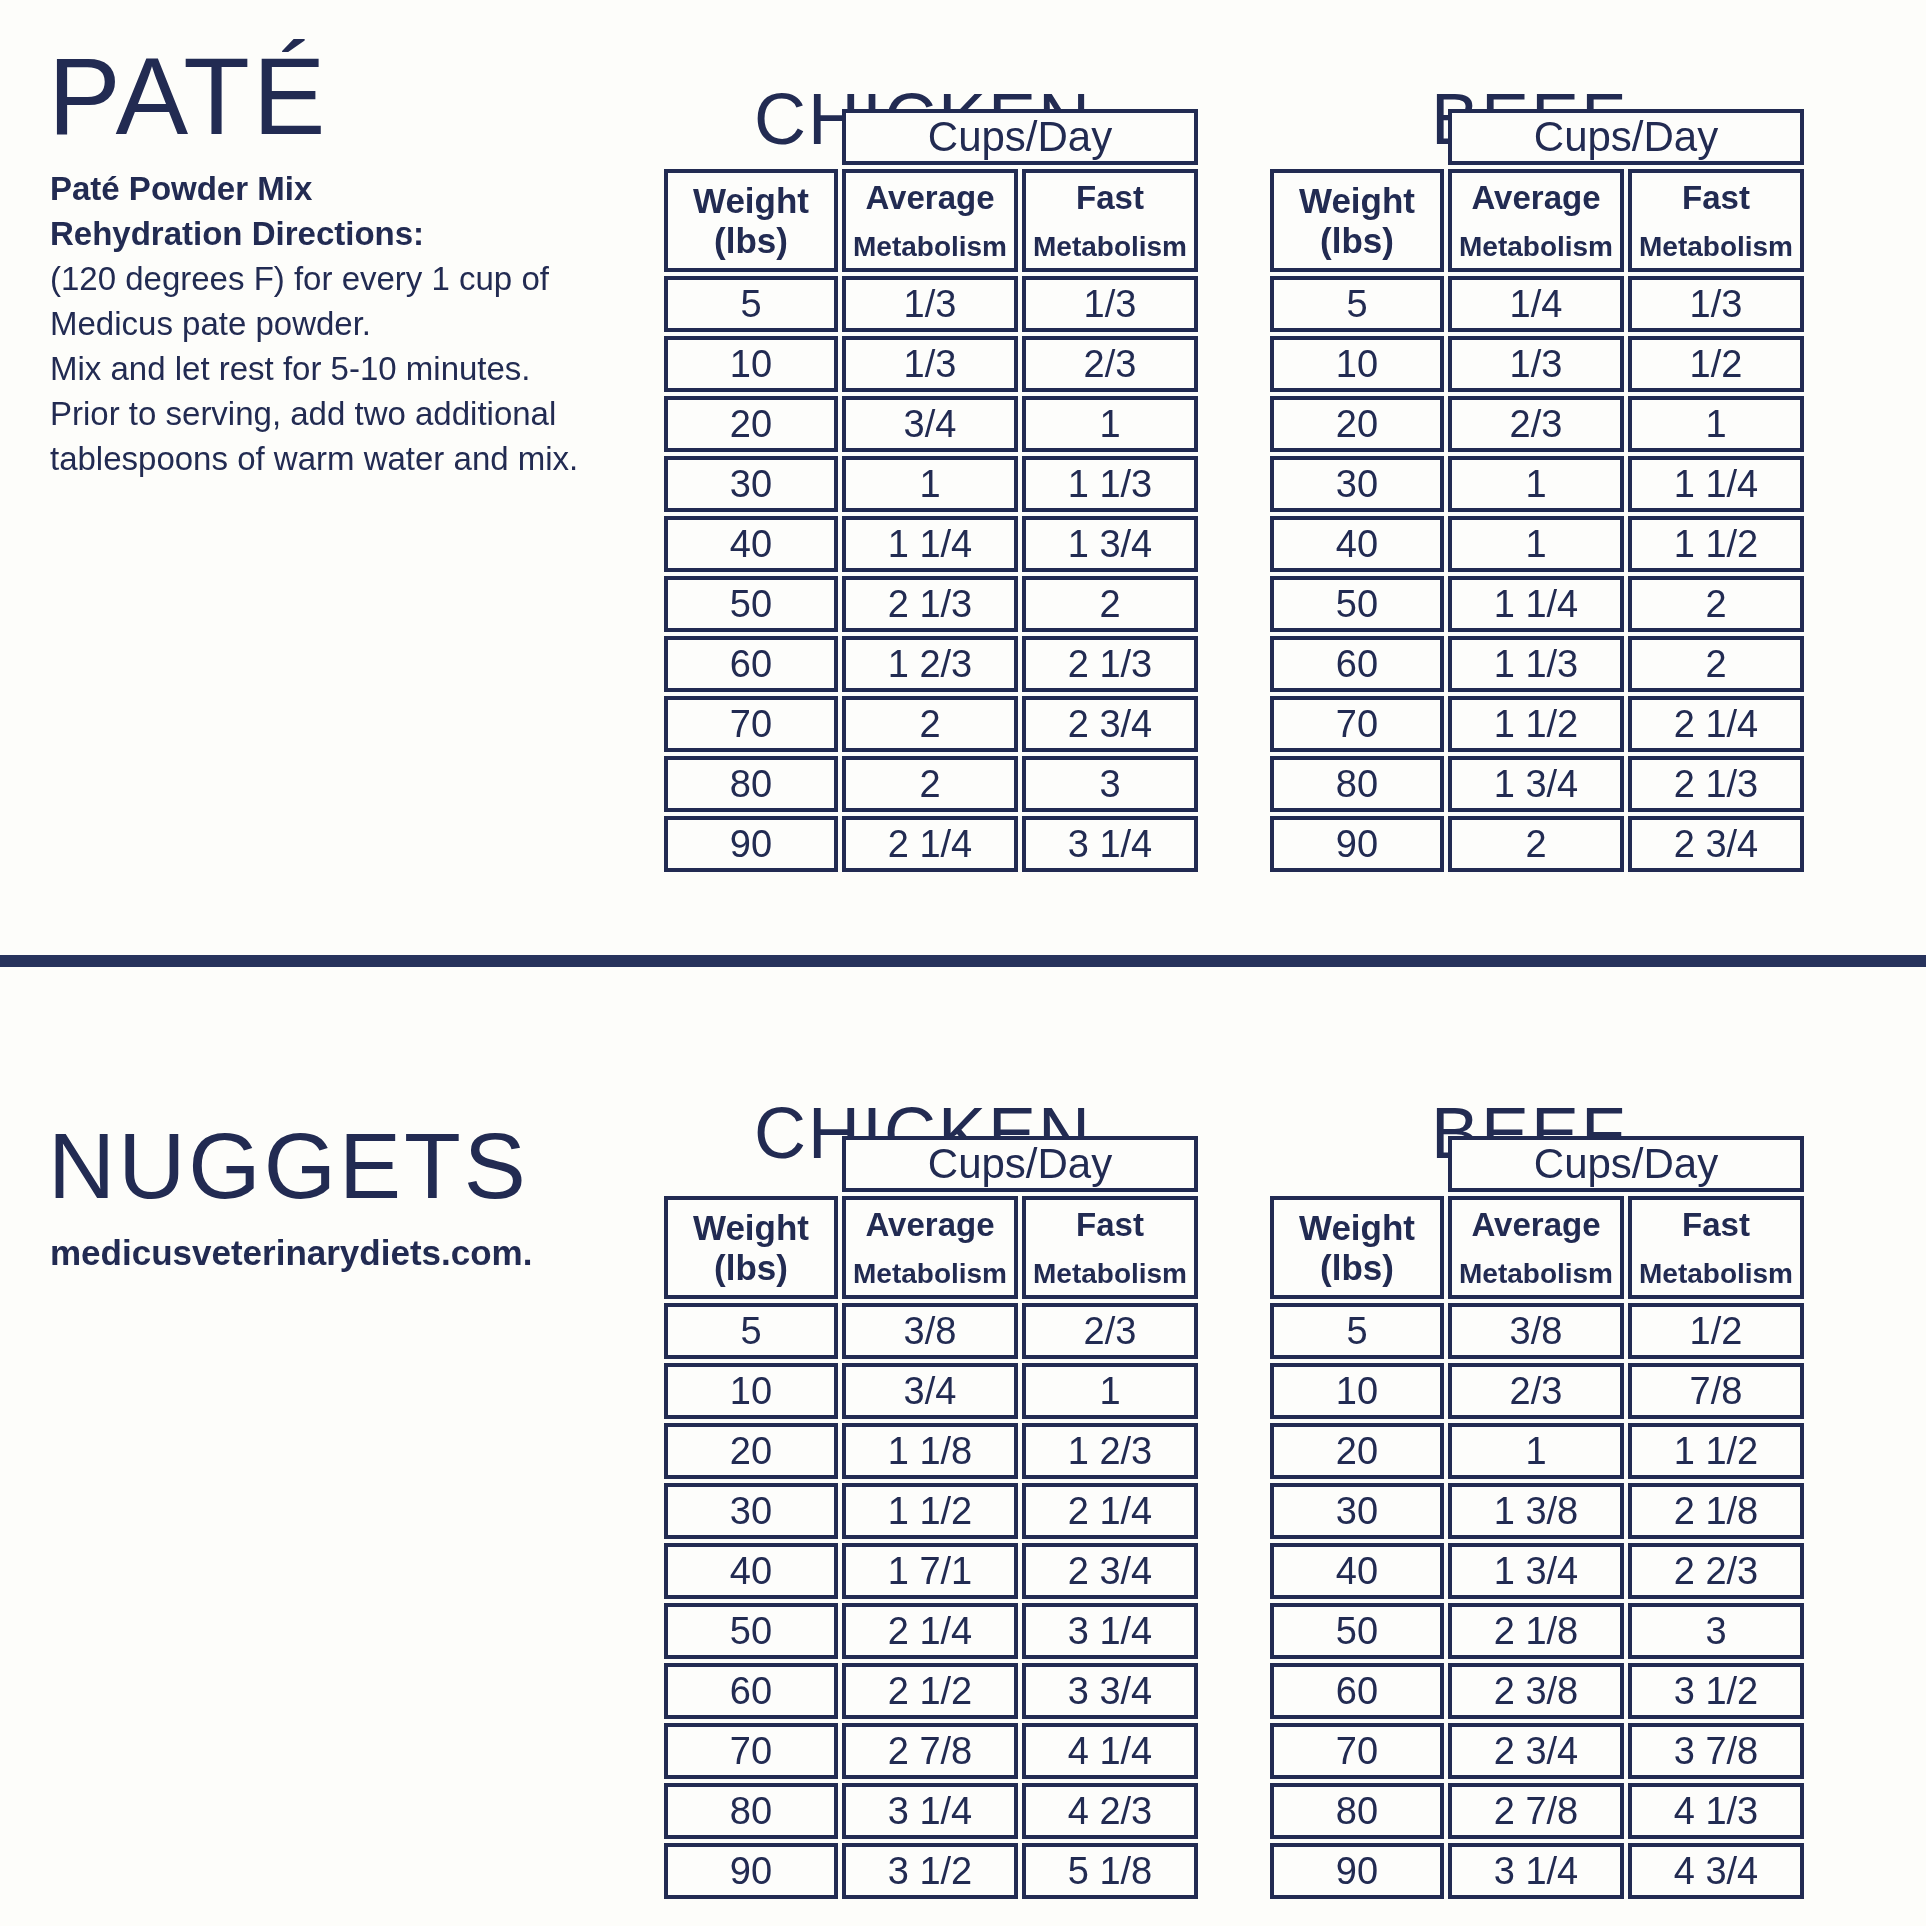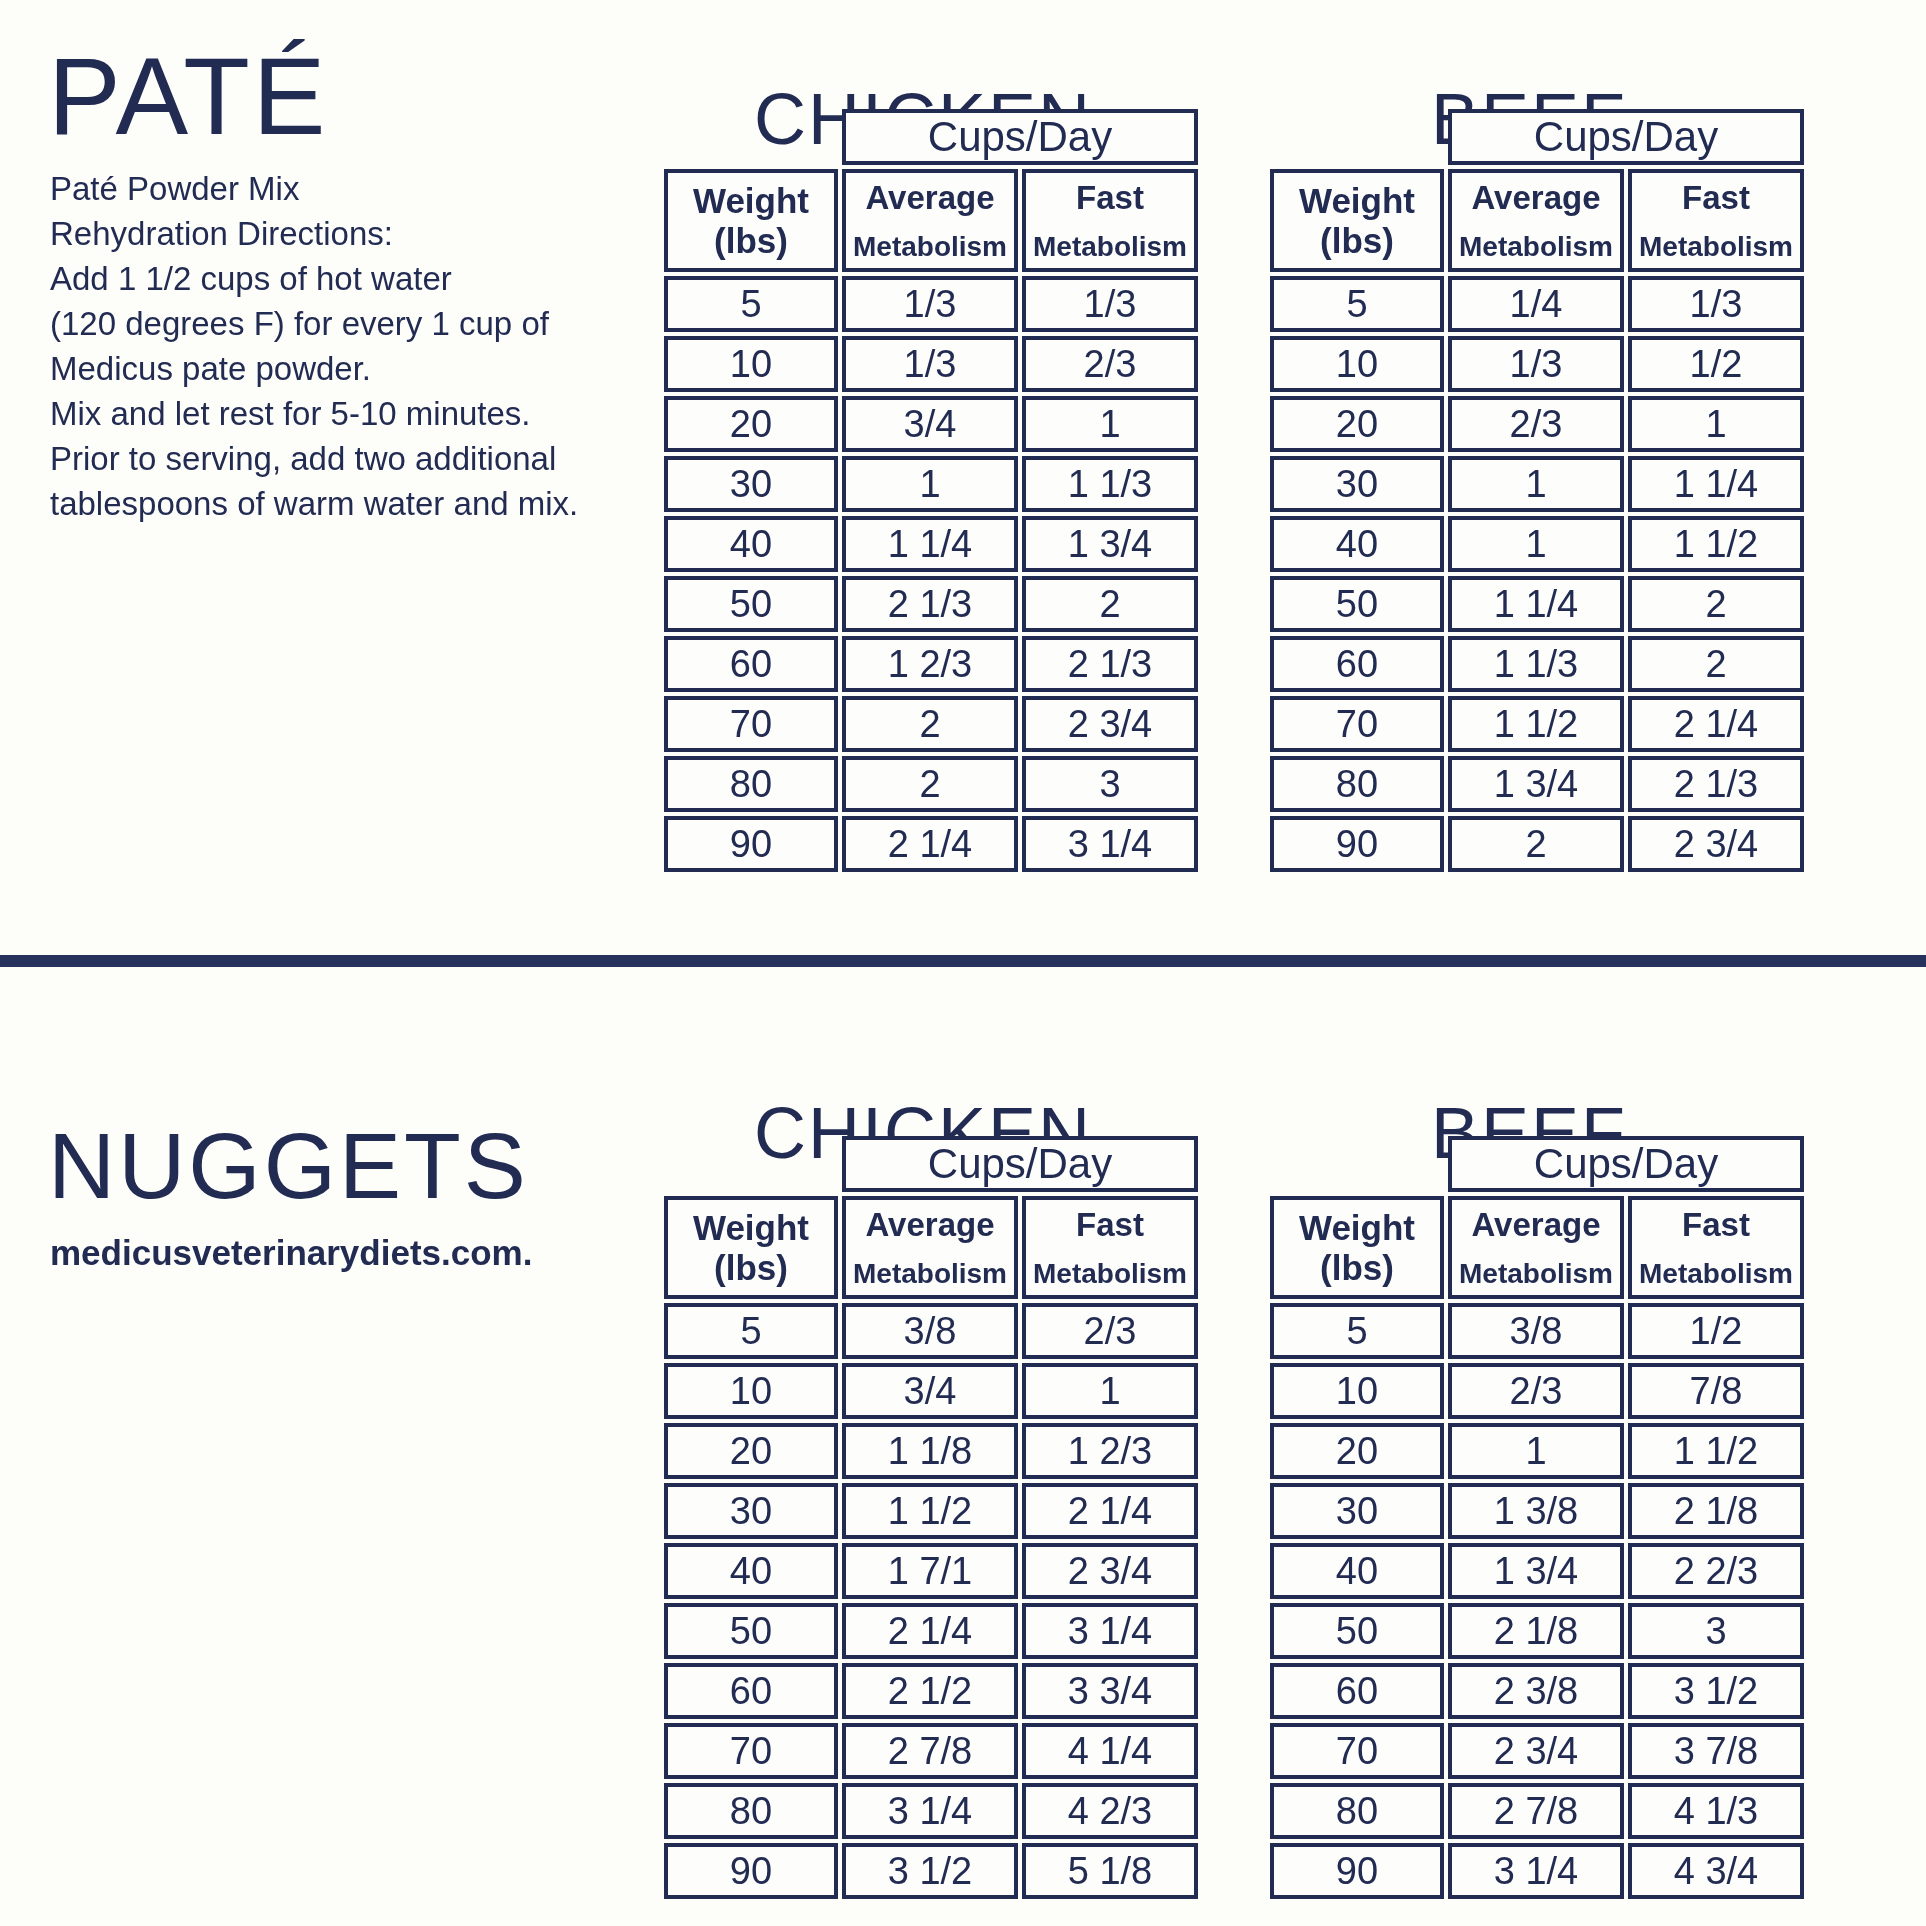--- a/index.html
+++ b/index.html
@@ -8,21 +8,21 @@
     background:#fdfdfa;color:#222b52;
     font-family:"Liberation Sans", sans-serif;
   }
   
   .brand-title{position:absolute;left:48px;font-weight:500;letter-spacing:3px;}
   .pate-title{top:6px;font-size:109px;margin-top:27px;}
   .nuggets-title{top:1051px;font-size:93px;}
   
   .dir-block{position:absolute;left:50px;top:166px;font-size:33px;line-height:45px;}
   .dir-block .line{display:block;}
-  .dir-block .b{font-weight:400;}
+  .dir-block .b{font-weight:700;}
   .note-block{position:absolute;left:50px;top:1228px;font-size:35px;line-height:50px;font-weight:700;}
   .note-block .line{display:block;}
   
   .sect-title{position:absolute;width:526px;text-align:center;font-size:72px;font-weight:500;letter-spacing:2px;}
   .col-chicken{left:660px;}
   .col-beef{left:1266px;}
   .row-pate{top:18px;}
   .row-nuggets{top:1032px;}
   
   .divider{position:absolute;left:0;top:955px;width:1927px;height:12px;background:#27335c;}
@@ -49,21 +49,20 @@
 </head>
 <body>
 
 <div class="page">
 
   <h1 class="brand-title pate-title">PATÉ</h1>
 
   <div class="dir-block">
     <span class="line b">Paté Powder Mix</span>
     <span class="line b">Rehydration Directions:</span>
-    <span class="line">Add 1 1/2 cups of hot water</span>
     <span class="line">(120 degrees F) for every 1 cup of</span>
     <span class="line">Medicus pate powder.</span>
     <span class="line">Mix and let rest for 5-10 minutes.</span>
     <span class="line">Prior to serving, add two additional</span>
     <span class="line">tablespoons of warm water and mix.</span>
   </div>
 
   <h2 class="sect-title col-chicken row-pate">CHICKEN</h2>
   <h2 class="sect-title col-beef row-pate">BEEF</h2>
 

